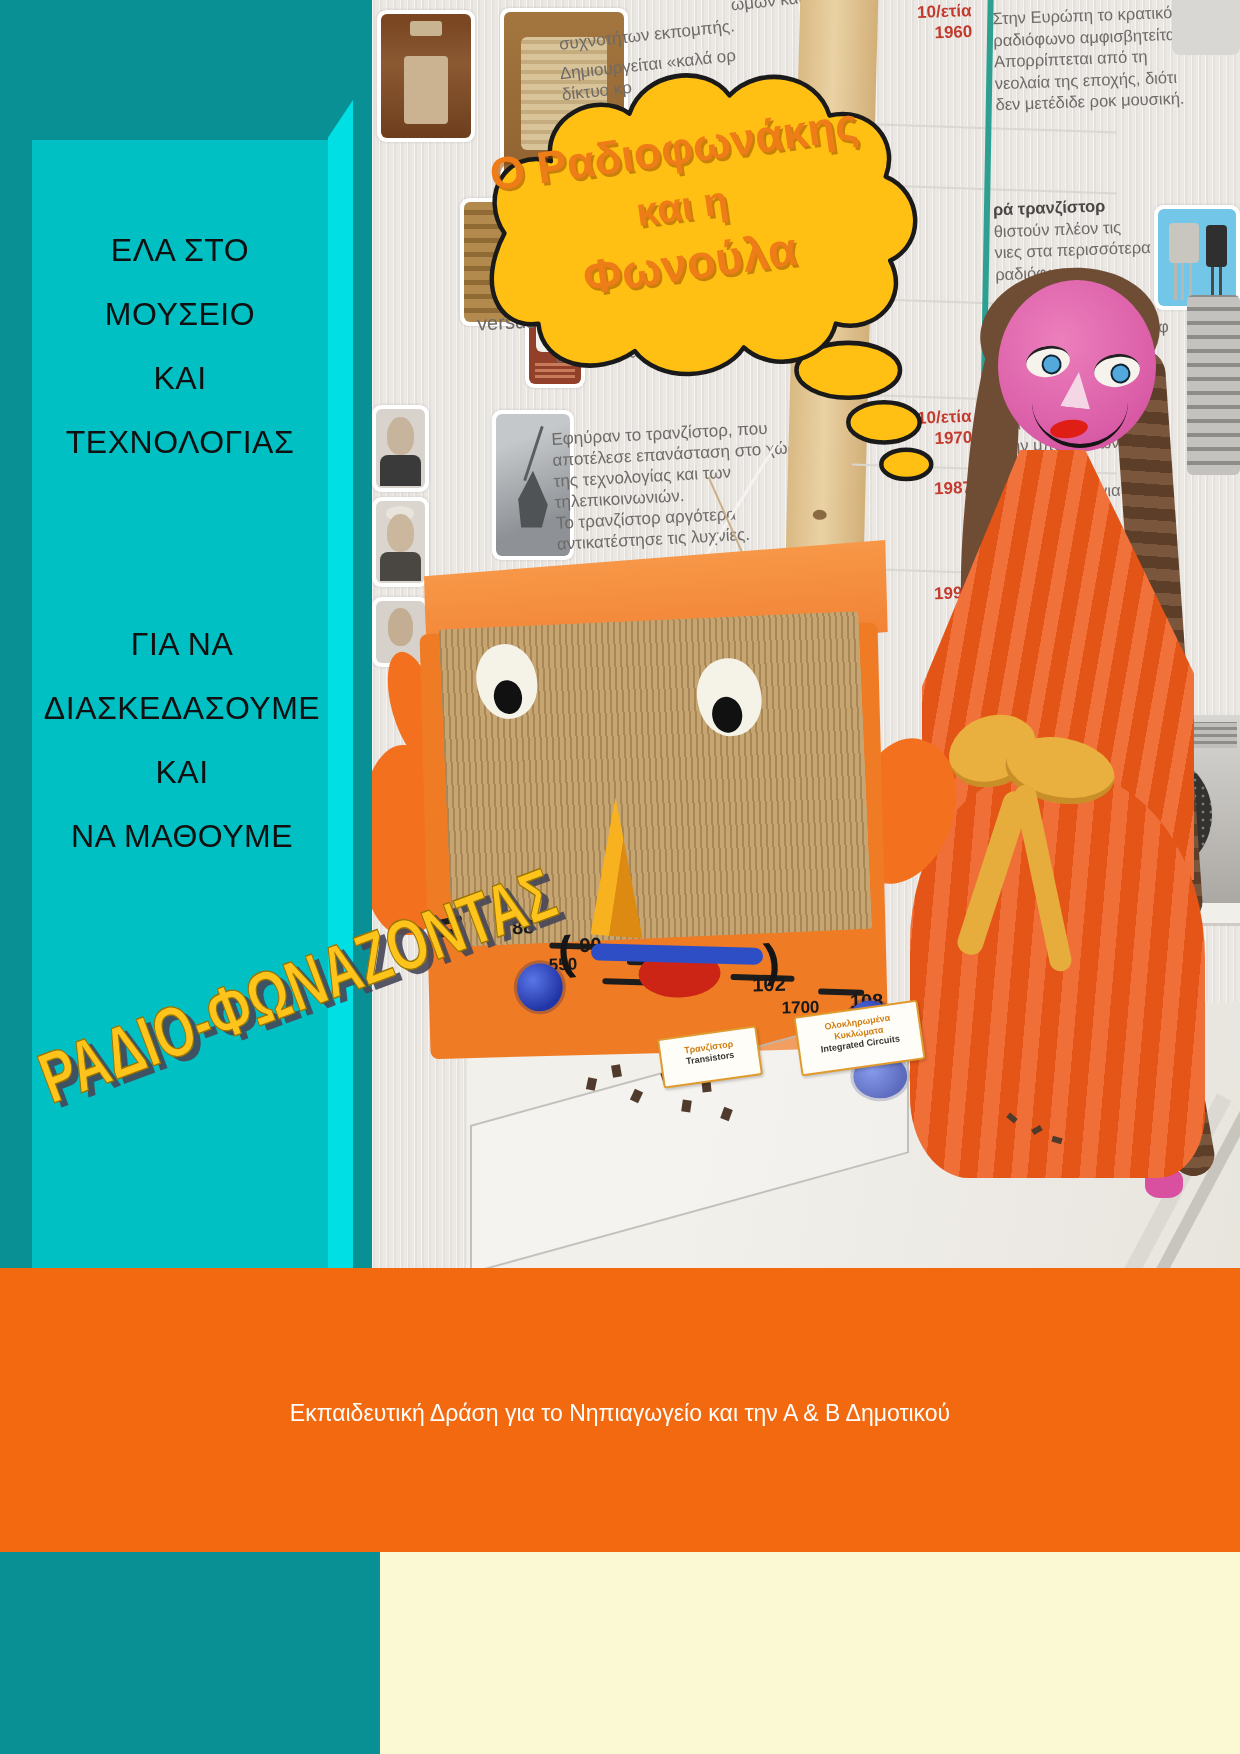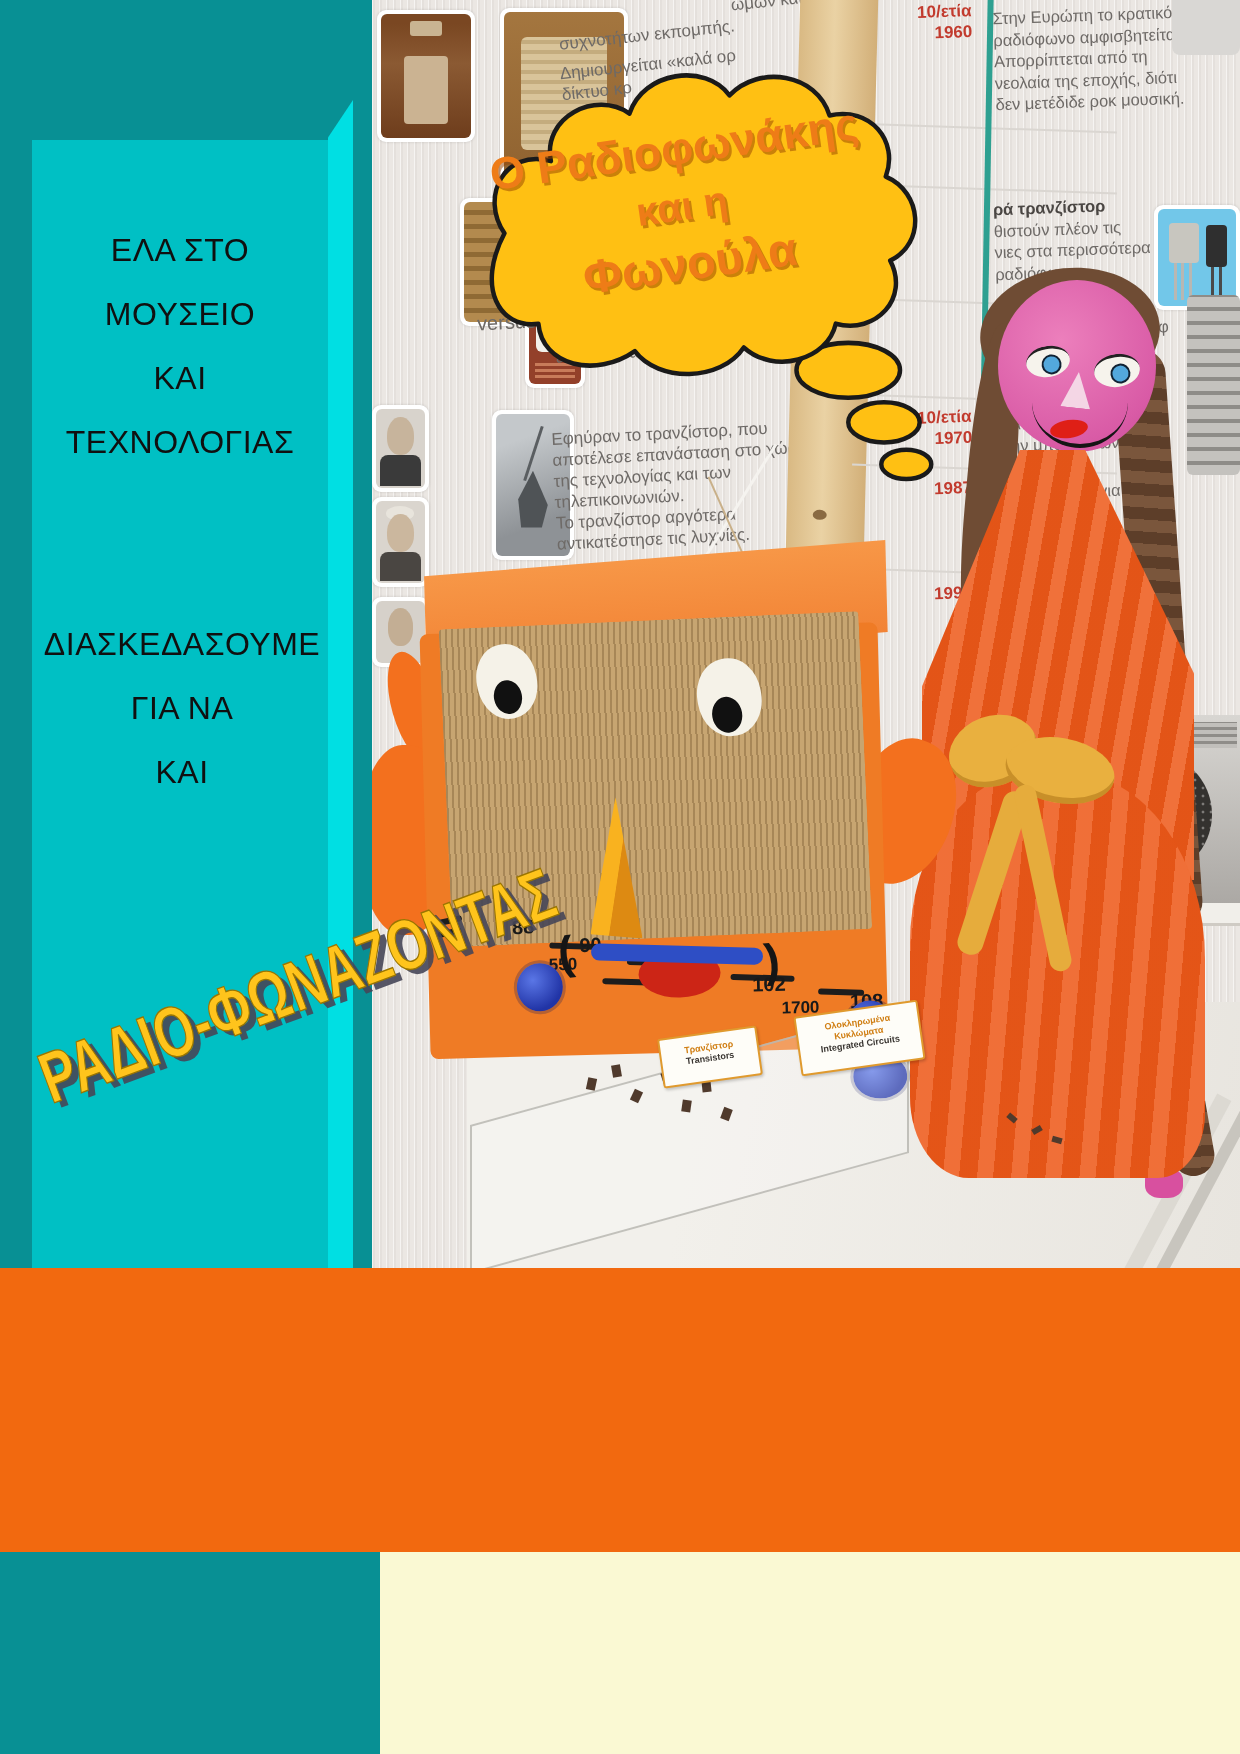--- a/index.html
+++ b/index.html
@@ -56,23 +56,24 @@
   <div class="abs teal-col">
     <div class="abs teal-panel"></div>
     <div class="abs teal-hi"></div>
     <div class="abs invite" style="left:18px;top:218px;width:324px;">
       <div>ΕΛΑ ΣΤΟ</div>
       <div>ΜΟΥΣΕΙΟ</div>
       <div>ΚΑΙ</div>
       <div>ΤΕΧΝΟΛΟΓΙΑΣ</div>
     </div>
     <div class="abs invite" style="left:8px;top:612px;width:348px;">
+      <div>ΓΙΑ ΝΑ</div>
       <div>ΔΙΑΣΚΕΔΑΣΟΥΜΕ</div>
-      <div>ΓΙΑ ΝΑ</div>
       <div>ΚΑΙ</div>
+      <div>ΝΑ ΜΑΘΟΥΜΕ</div>
     </div>
   </div>
 
   <div class="abs photo">
 
     <div class="abs card" style="left:5px;top:10px;width:98px;height:132px;">
       <div style="background:linear-gradient(180deg,#7A4722 8%,#8B5A33 40%,#6E3D1C);position:relative;">
         <div class="abs" style="left:32%;top:6%;width:36%;height:12%;background:#C9B492;border-radius:3px;"></div>
         <div class="abs" style="left:26%;top:34%;width:48%;height:55%;background:#CBB392;border-radius:4px;"></div>
       </div>
@@ -354,18 +355,19 @@
     <div class="abs cloud-text" style="left:95px;top:118px;width:430px;">
       <div style="font-size:45px;line-height:62px;">Ο Ραδιοφωνάκης</div>
       <div style="font-size:40px;line-height:52px;">και η</div>
       <div style="font-size:47px;line-height:64px;">Φωνούλα</div>
     </div>
   </div>
 
   <div class="abs wordart" style="left:28px;top:1042px;">ΡΑΔΙΟ-ΦΩΝΑΖΟΝΤΑΣ</div>
 
   <div class="abs band">
+    <div class="abs band-line" style="top:132px;font-size:23px;">Εκπαιδευτική Δράση για το Νηπιαγωγείο και την Α &amp; Β Δημοτικού</div>
   </div>
 
   <div class="abs bottom-teal"></div>
   <div class="abs bottom-cream"></div>
 
 </div>
 
 </body></html>

